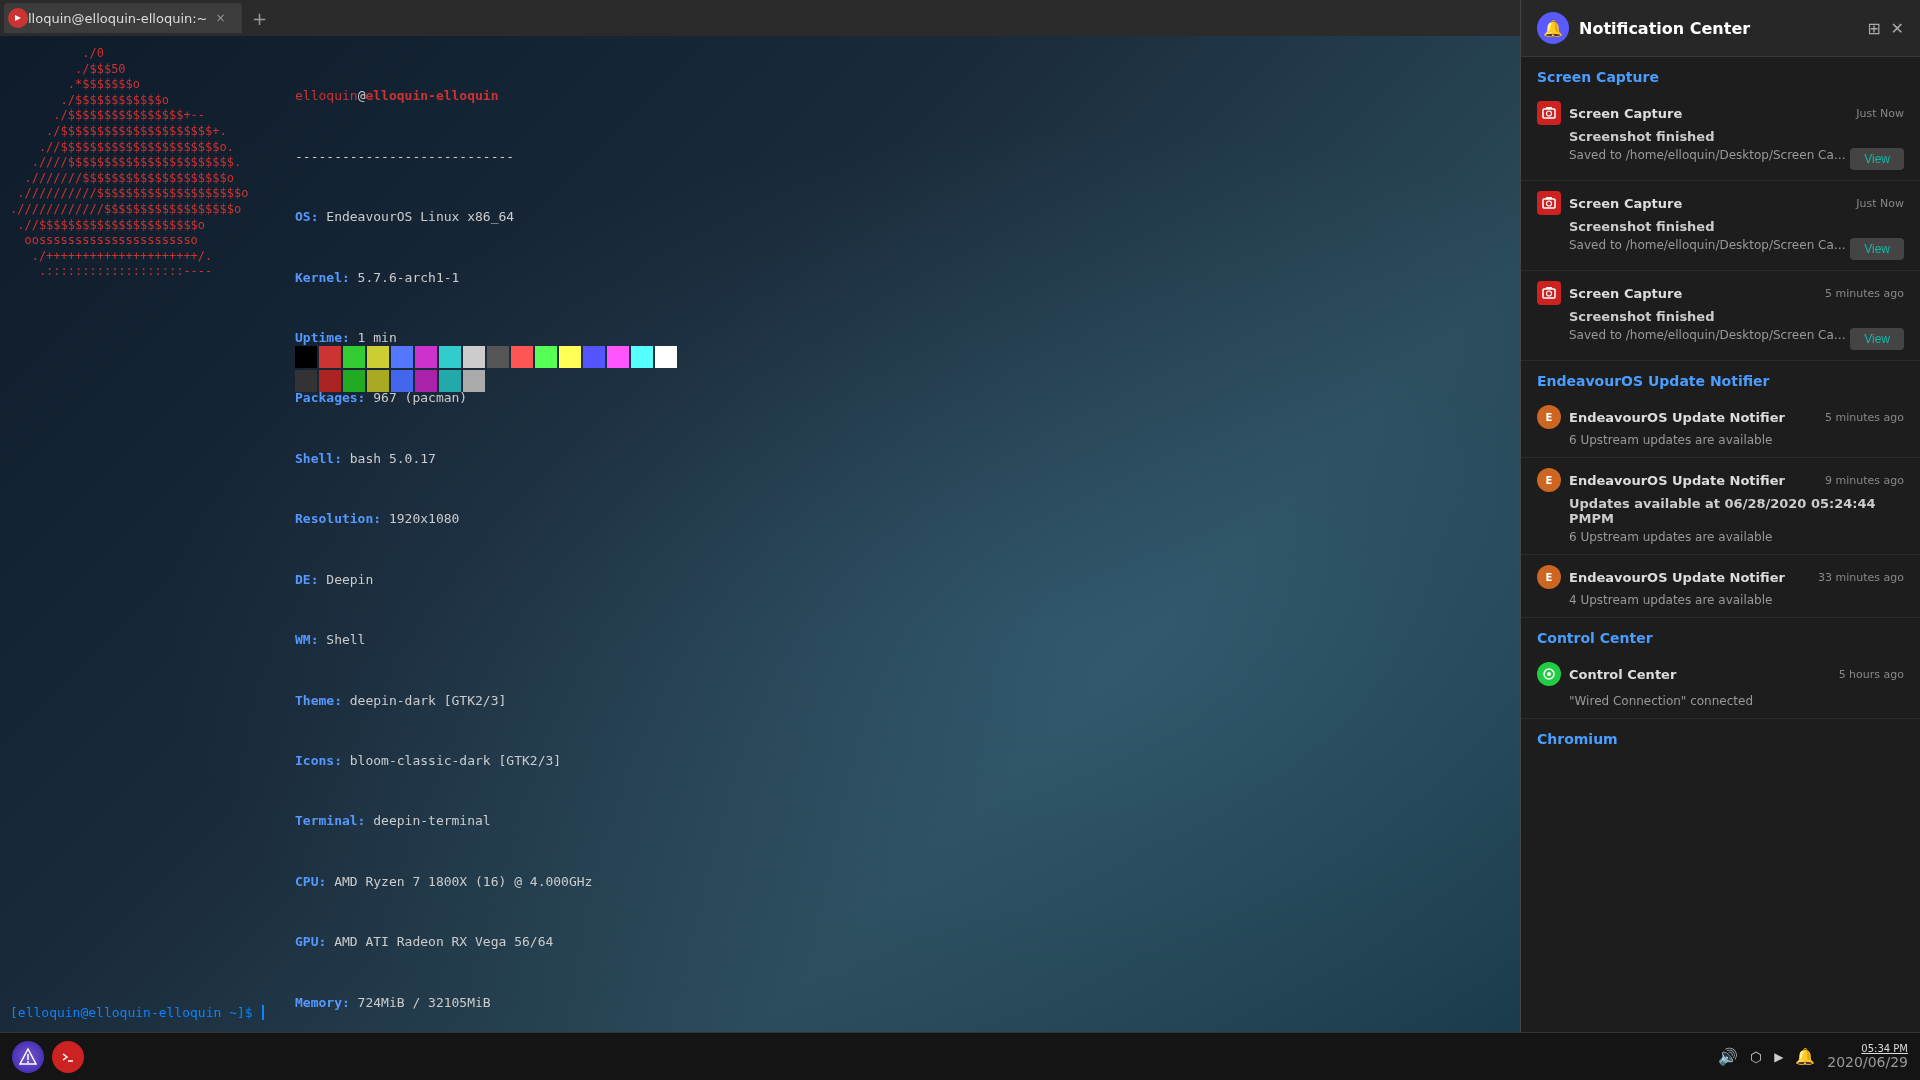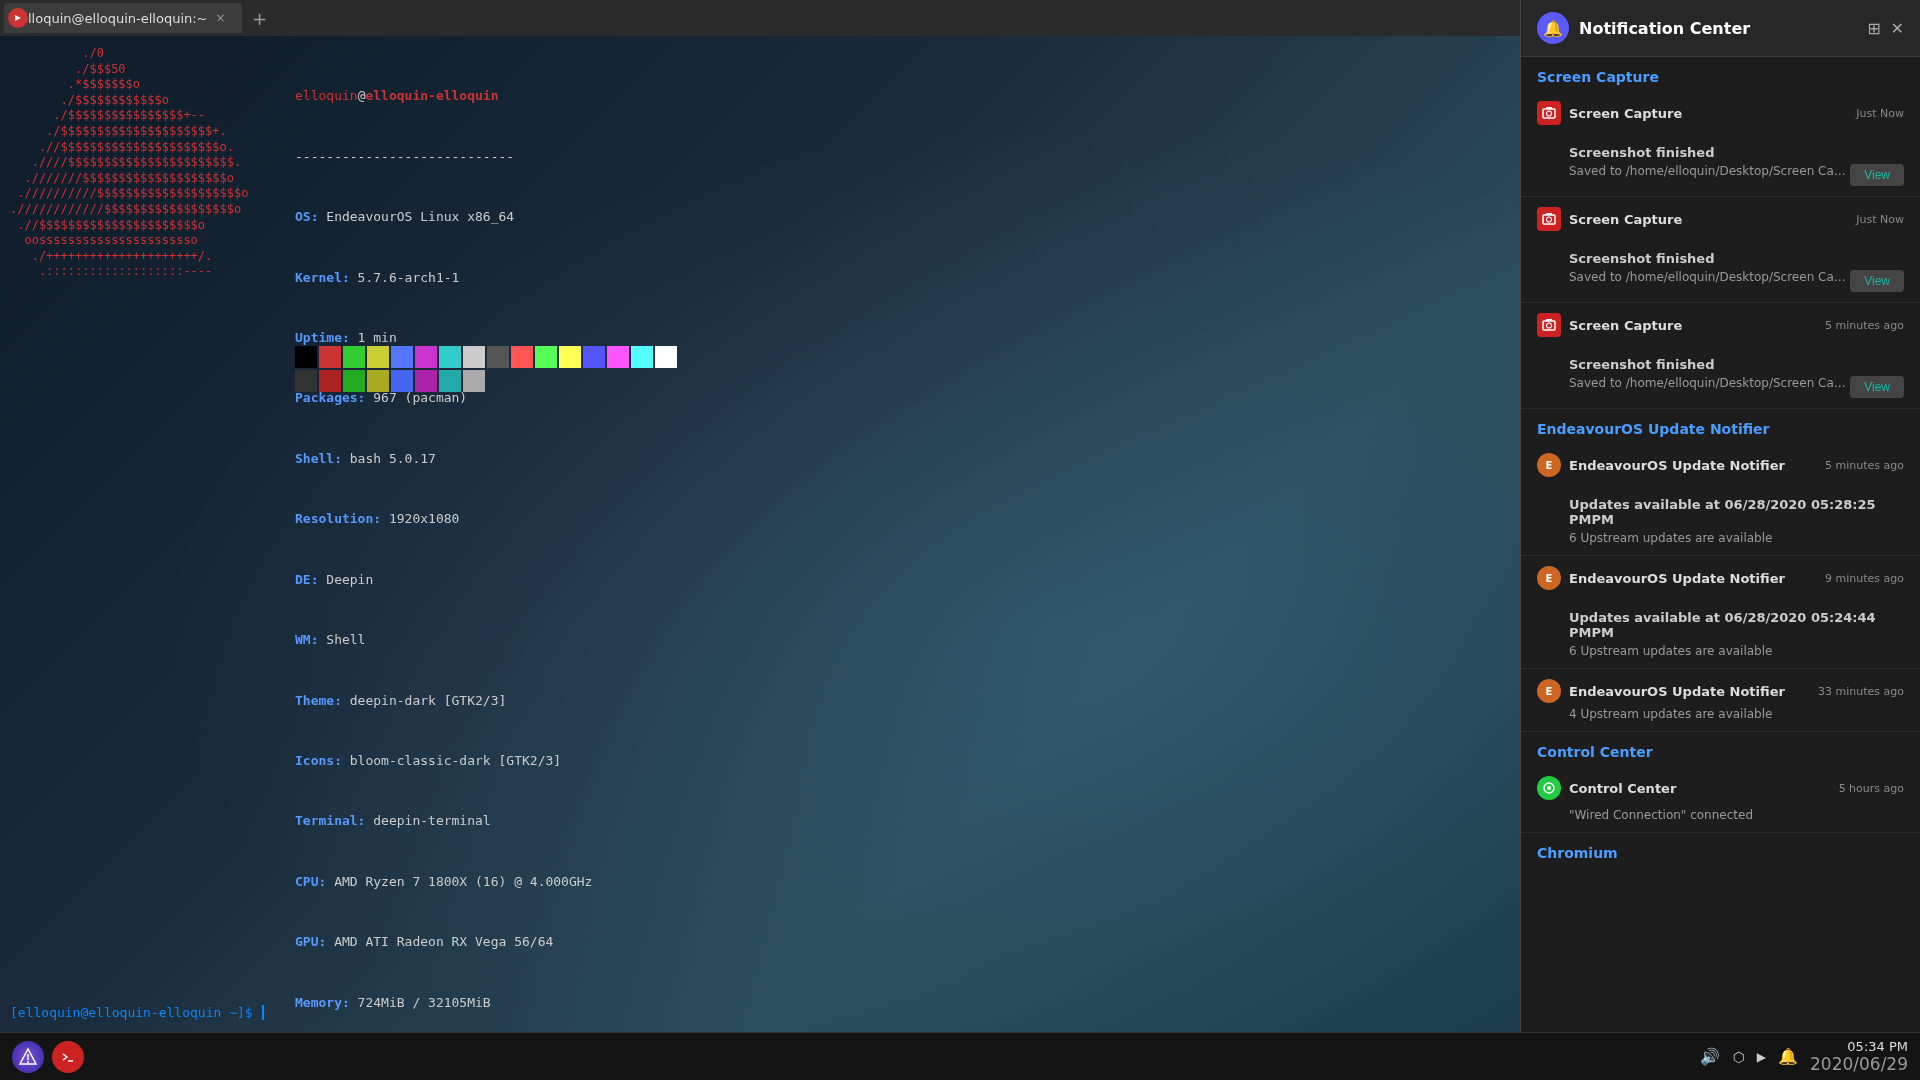--- a/index.html
+++ b/index.html
@@ -274,21 +274,20 @@
       font-size: 11px;
       color: #888;
       margin-left: auto;
     }
 
     .notif-subtitle {
       font-size: 13px;
       font-weight: 600;
       color: #ccc;
       padding-left: 32px;
-      margin-top: 16px;
     }
 
     .notif-body {
       font-size: 12px;
       color: #999;
       padding-left: 32px;
       white-space: nowrap;
       overflow: hidden;
       text-overflow: ellipsis;
     }
@@ -344,27 +343,28 @@
       gap: 12px;
     }
 
     .taskbar-right-icon {
       color: #ccc;
       font-size: 16px;
       cursor: pointer;
     }
 
     .taskbar-time {
-      font-size: 13px;
+      font-size: 10px;
       color: #ddd;
       text-align: right;
+      text-decoration: underline;
     }
 
     .taskbar-date {
-      font-size: 17px;
+      font-size: 14px;
       color: #999;
     }
 
     .scrollbar-hide::-webkit-scrollbar {
       display: none;
     }
 
     .notif-item-row {
       display: flex;
       align-items: flex-start;
@@ -560,21 +560,20 @@
       <div class="section-header">EndeavourOS Update Notifier</div>
 
       <div class="notif-item">
         <div class="notif-item-header">
           <div class="notif-item-left">
             <div class="notif-app-icon endeavour-icon" style="font-size:10px;font-weight:bold;">E</div>
             <span class="notif-app-name">EndeavourOS Update Notifier</span>
           </div>
           <span class="notif-time">5 minutes ago</span>
         </div>
-        <div class="notif-subtitle">Updates available at 06/28/2020 05:28:25 PMPM</div>
         <div class="notif-body">6 Upstream updates are available</div>
       </div>
 
       <div class="notif-item">
         <div class="notif-item-header">
           <div class="notif-item-left">
             <div class="notif-app-icon endeavour-icon" style="font-size:10px;font-weight:bold;">E</div>
             <span class="notif-app-name">EndeavourOS Update Notifier</span>
           </div>
           <span class="notif-time">9 minutes ago</span>

